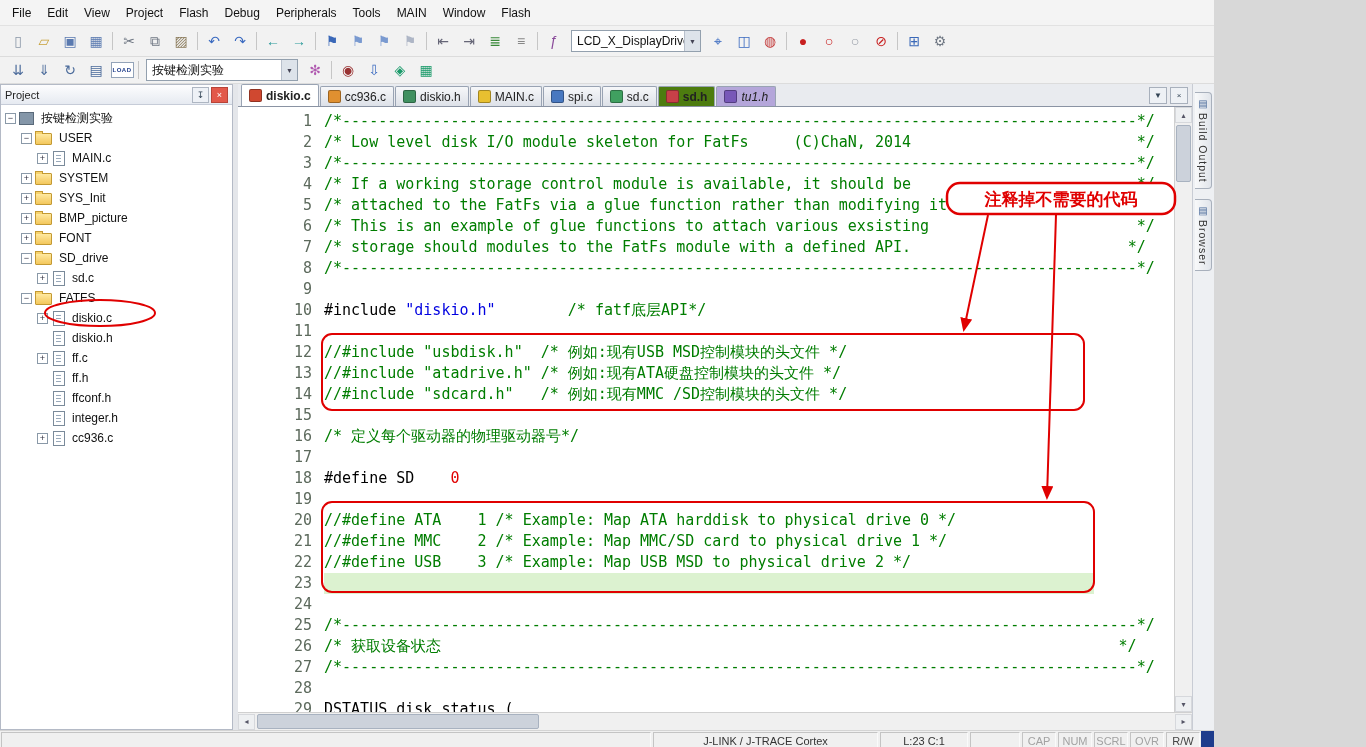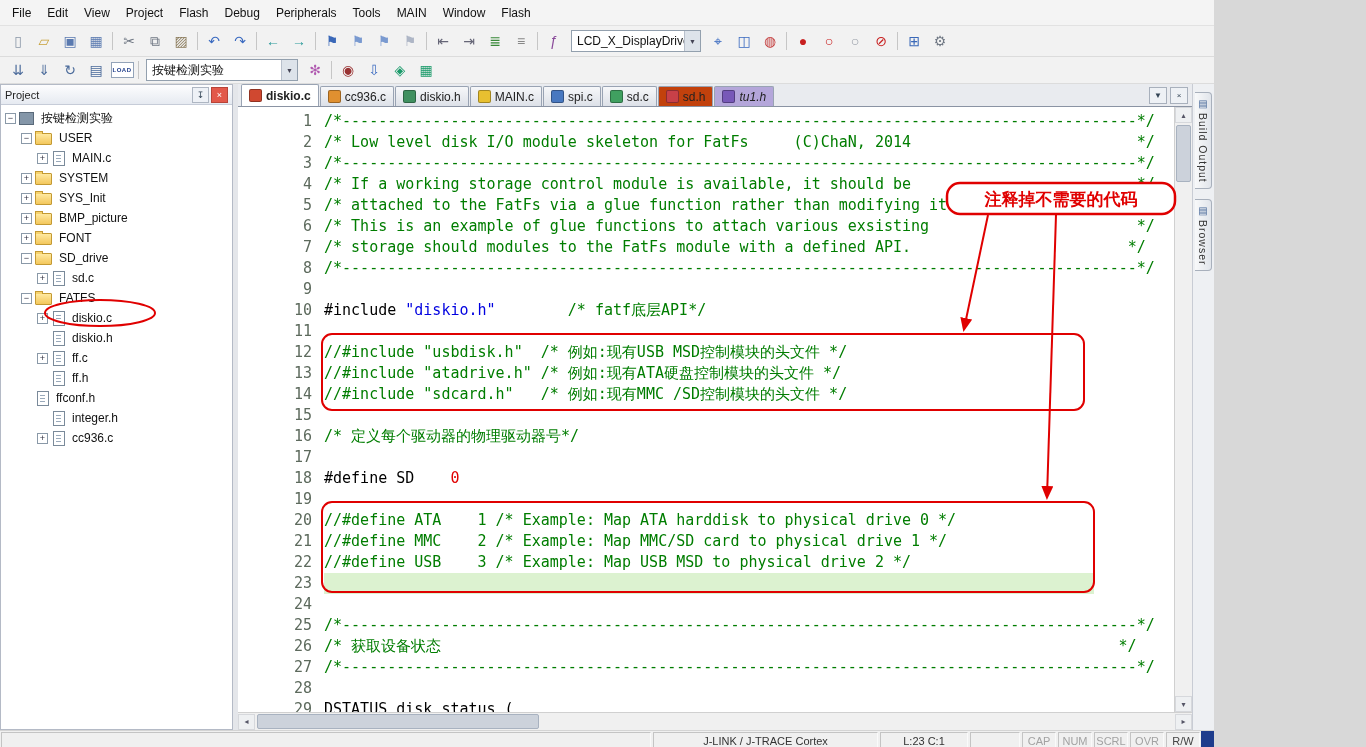--- a/index.html
+++ b/index.html
@@ -320,21 +320,21 @@
           <div class="tree-row" style="padding-left: 36px;">
             <span class="expander">+</span>
             <span class="node-icon file"></span>
             <span class="tree-label">ff.c</span>
           </div>
           <div class="tree-row" style="padding-left: 36px;">
             <span class="expander-spacer"></span>
             <span class="node-icon file"></span>
             <span class="tree-label">ff.h</span>
           </div>
-          <div class="tree-row" style="padding-left: 20px;">
+          <div class="tree-row" style="padding-left: 36px;">
             <span class="expander-spacer"></span>
             <span class="node-icon file"></span>
             <span class="tree-label">ffconf.h</span>
           </div>
           <div class="tree-row" style="padding-left: 36px;">
             <span class="expander-spacer"></span>
             <span class="node-icon file"></span>
             <span class="tree-label">integer.h</span>
           </div>
           <div class="tree-row" style="padding-left: 36px;">
@@ -367,21 +367,21 @@
               <span class="tab-label">MAIN.c</span>
             </div>
             <div class="tab">
               <span class="tab-icon" style="background: rgb(72, 120, 192);"></span>
               <span class="tab-label">spi.c</span>
             </div>
             <div class="tab">
               <span class="tab-icon" style="background: rgb(64, 160, 96);"></span>
               <span class="tab-label">sd.c</span>
             </div>
-            <div class="tab" style="background: #c2410c;">
+            <div class="tab" style="background: #4d7c0f; font-weight: bold;">
               <span class="tab-icon" style="background: rgb(200, 64, 72);"></span>
               <span class="tab-label">sd.h</span>
             </div>
             <div class="tab" style="background: rgb(180, 166, 218); font-style: italic;">
               <span class="tab-icon" style="background: rgb(120, 88, 184);"></span>
               <span class="tab-label">tu1.h</span>
             </div>
           </div>
         <div class="tab-ctrls">
           <span class="tab-ctrl">▼</span>

